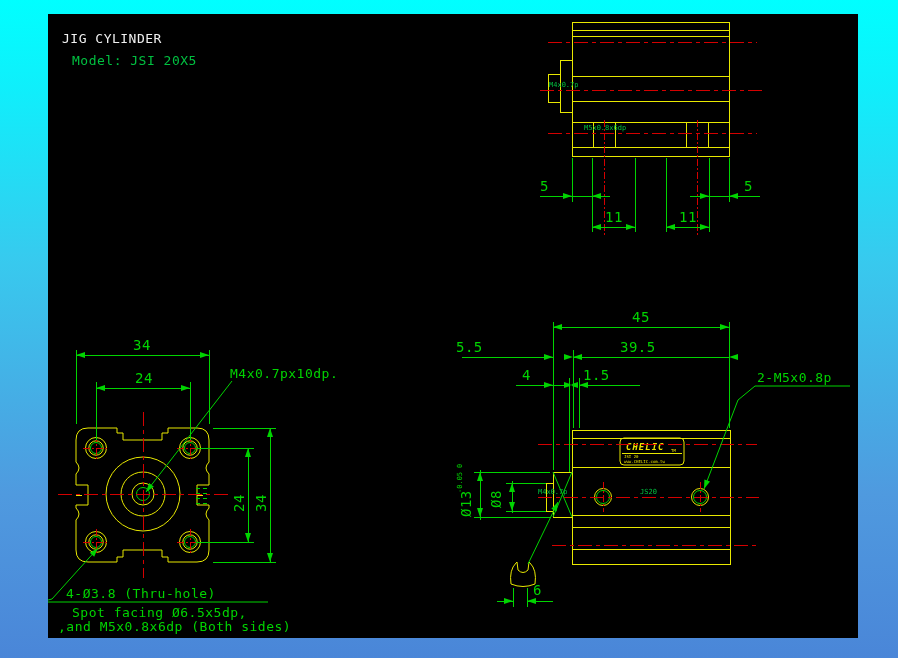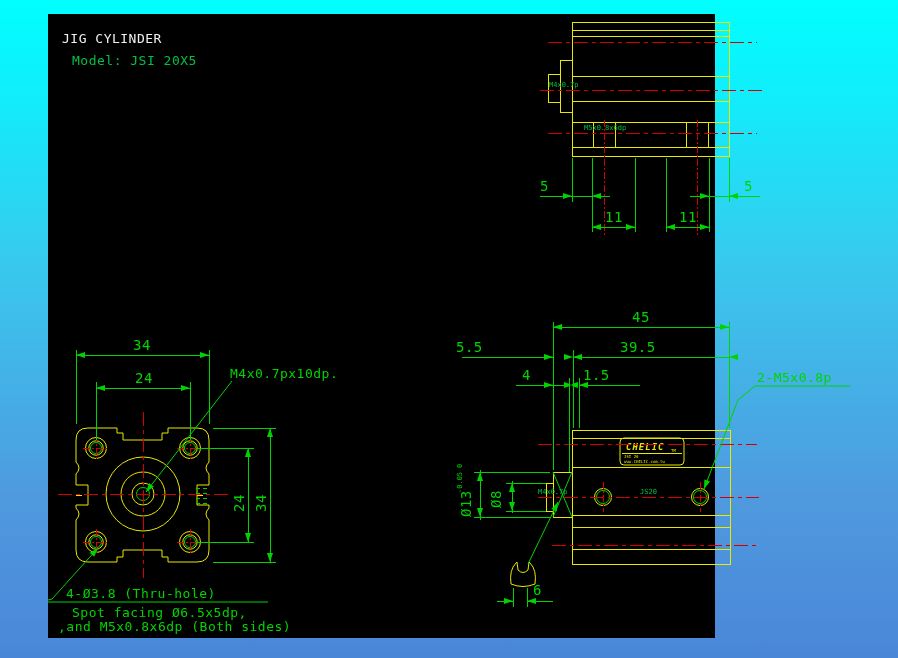--- a/index.html
+++ b/index.html
@@ -1,19 +1,19 @@
 <!DOCTYPE html>
 <html><head>
 <meta charset="utf-8">
 <style>
   html,body{margin:0;padding:0;background:#222;}
   .screen{position:relative;width:898px;height:658px;overflow:hidden;
     background:linear-gradient(180deg,#00ffff 0%,#10eefb 14%,#38c9ee 40%,#4f9adf 75%,#4a86d8 100%);
     font-family:"DejaVu Sans Mono", monospace;}
-  .canvas{position:absolute;left:48px;top:14px;width:667px;height:624px;background:#000;text-align:right;}
+  .canvas{position:absolute;left:48px;top:14px;width:810px;height:624px;background:#000;text-align:right;}
   svg{display:block}
   .ly{fill:none;stroke:#e8e800;stroke-width:1;shape-rendering:crispEdges;}
   .lyc{fill:none;stroke:#e8e800;stroke-width:1;}
   .lg{fill:none;stroke:#00d400;stroke-width:1;shape-rendering:crispEdges;}
   .lgc{fill:none;stroke:#00d400;stroke-width:1;}
   .lgd{fill:none;stroke:#00d400;stroke-width:1;stroke-dasharray:4 3;shape-rendering:crispEdges;}
   .lr{fill:none;stroke:#d40000;stroke-width:1;stroke-dasharray:14 4 4 4;shape-rendering:crispEdges;}
   .lrs{fill:none;stroke:#d40000;stroke-width:1;stroke-dasharray:7 2 2 2;shape-rendering:crispEdges;}
   .fg{fill:#00d400;stroke:none;}
   text{letter-spacing:.5px;}

